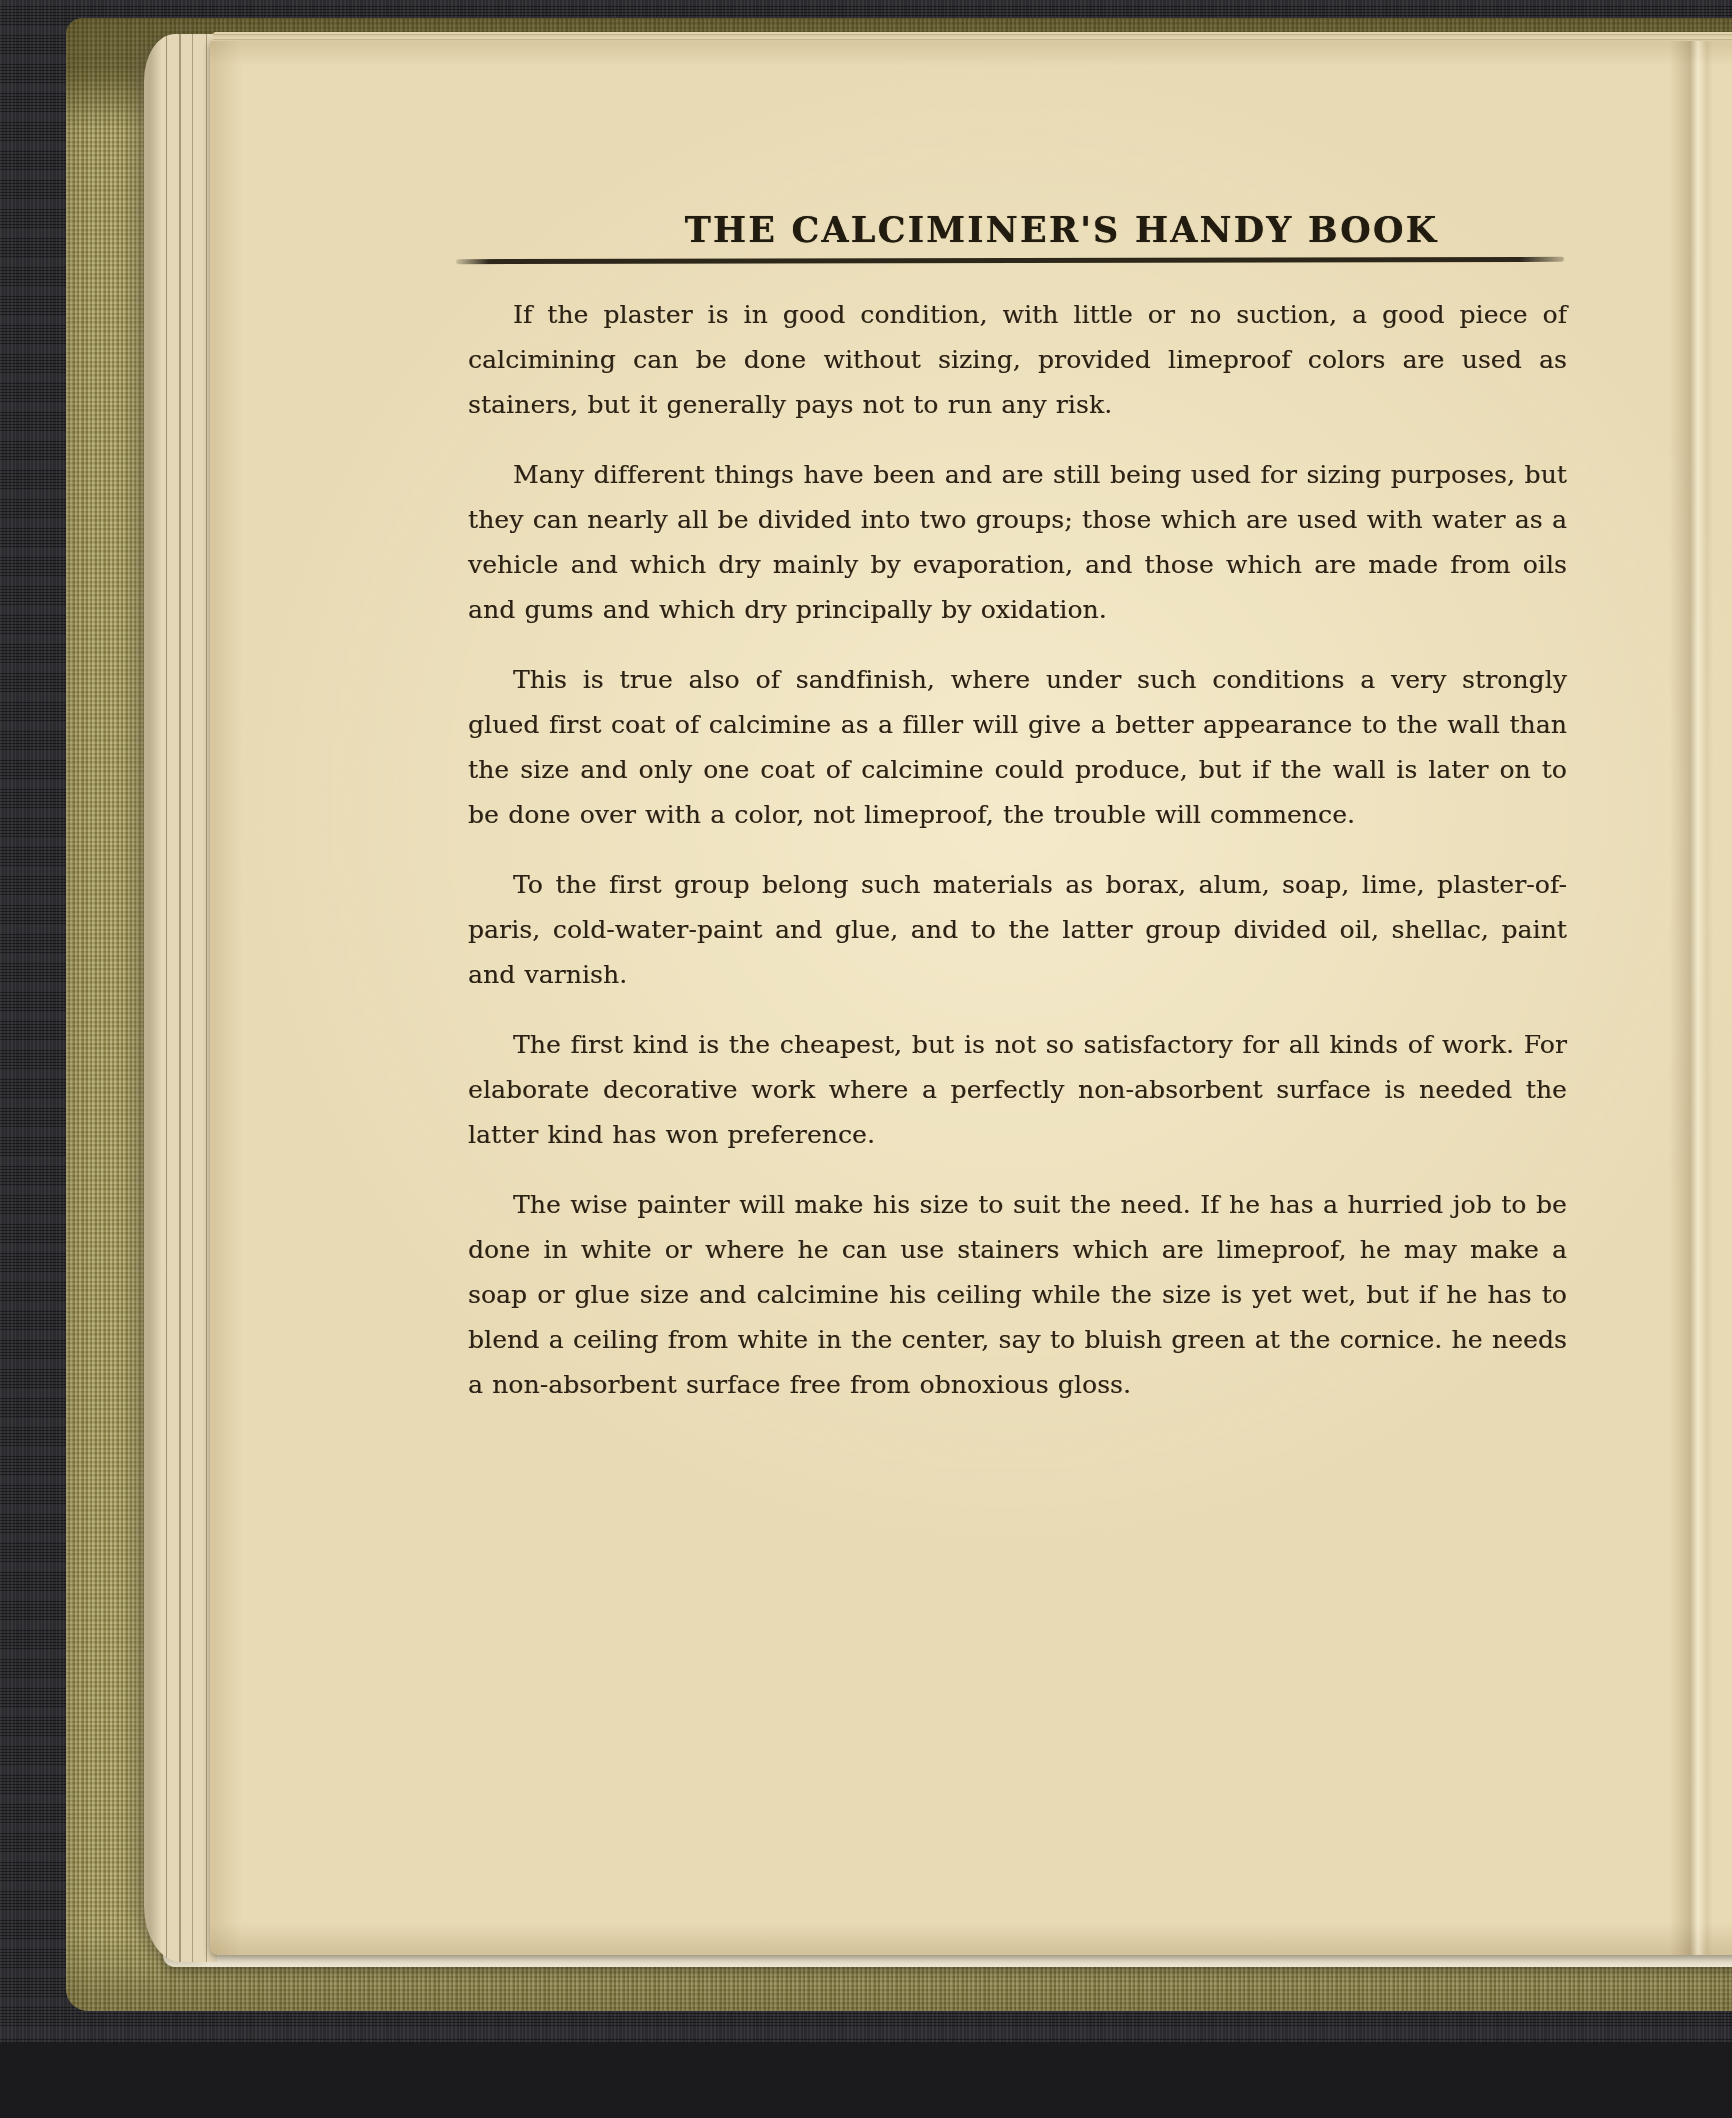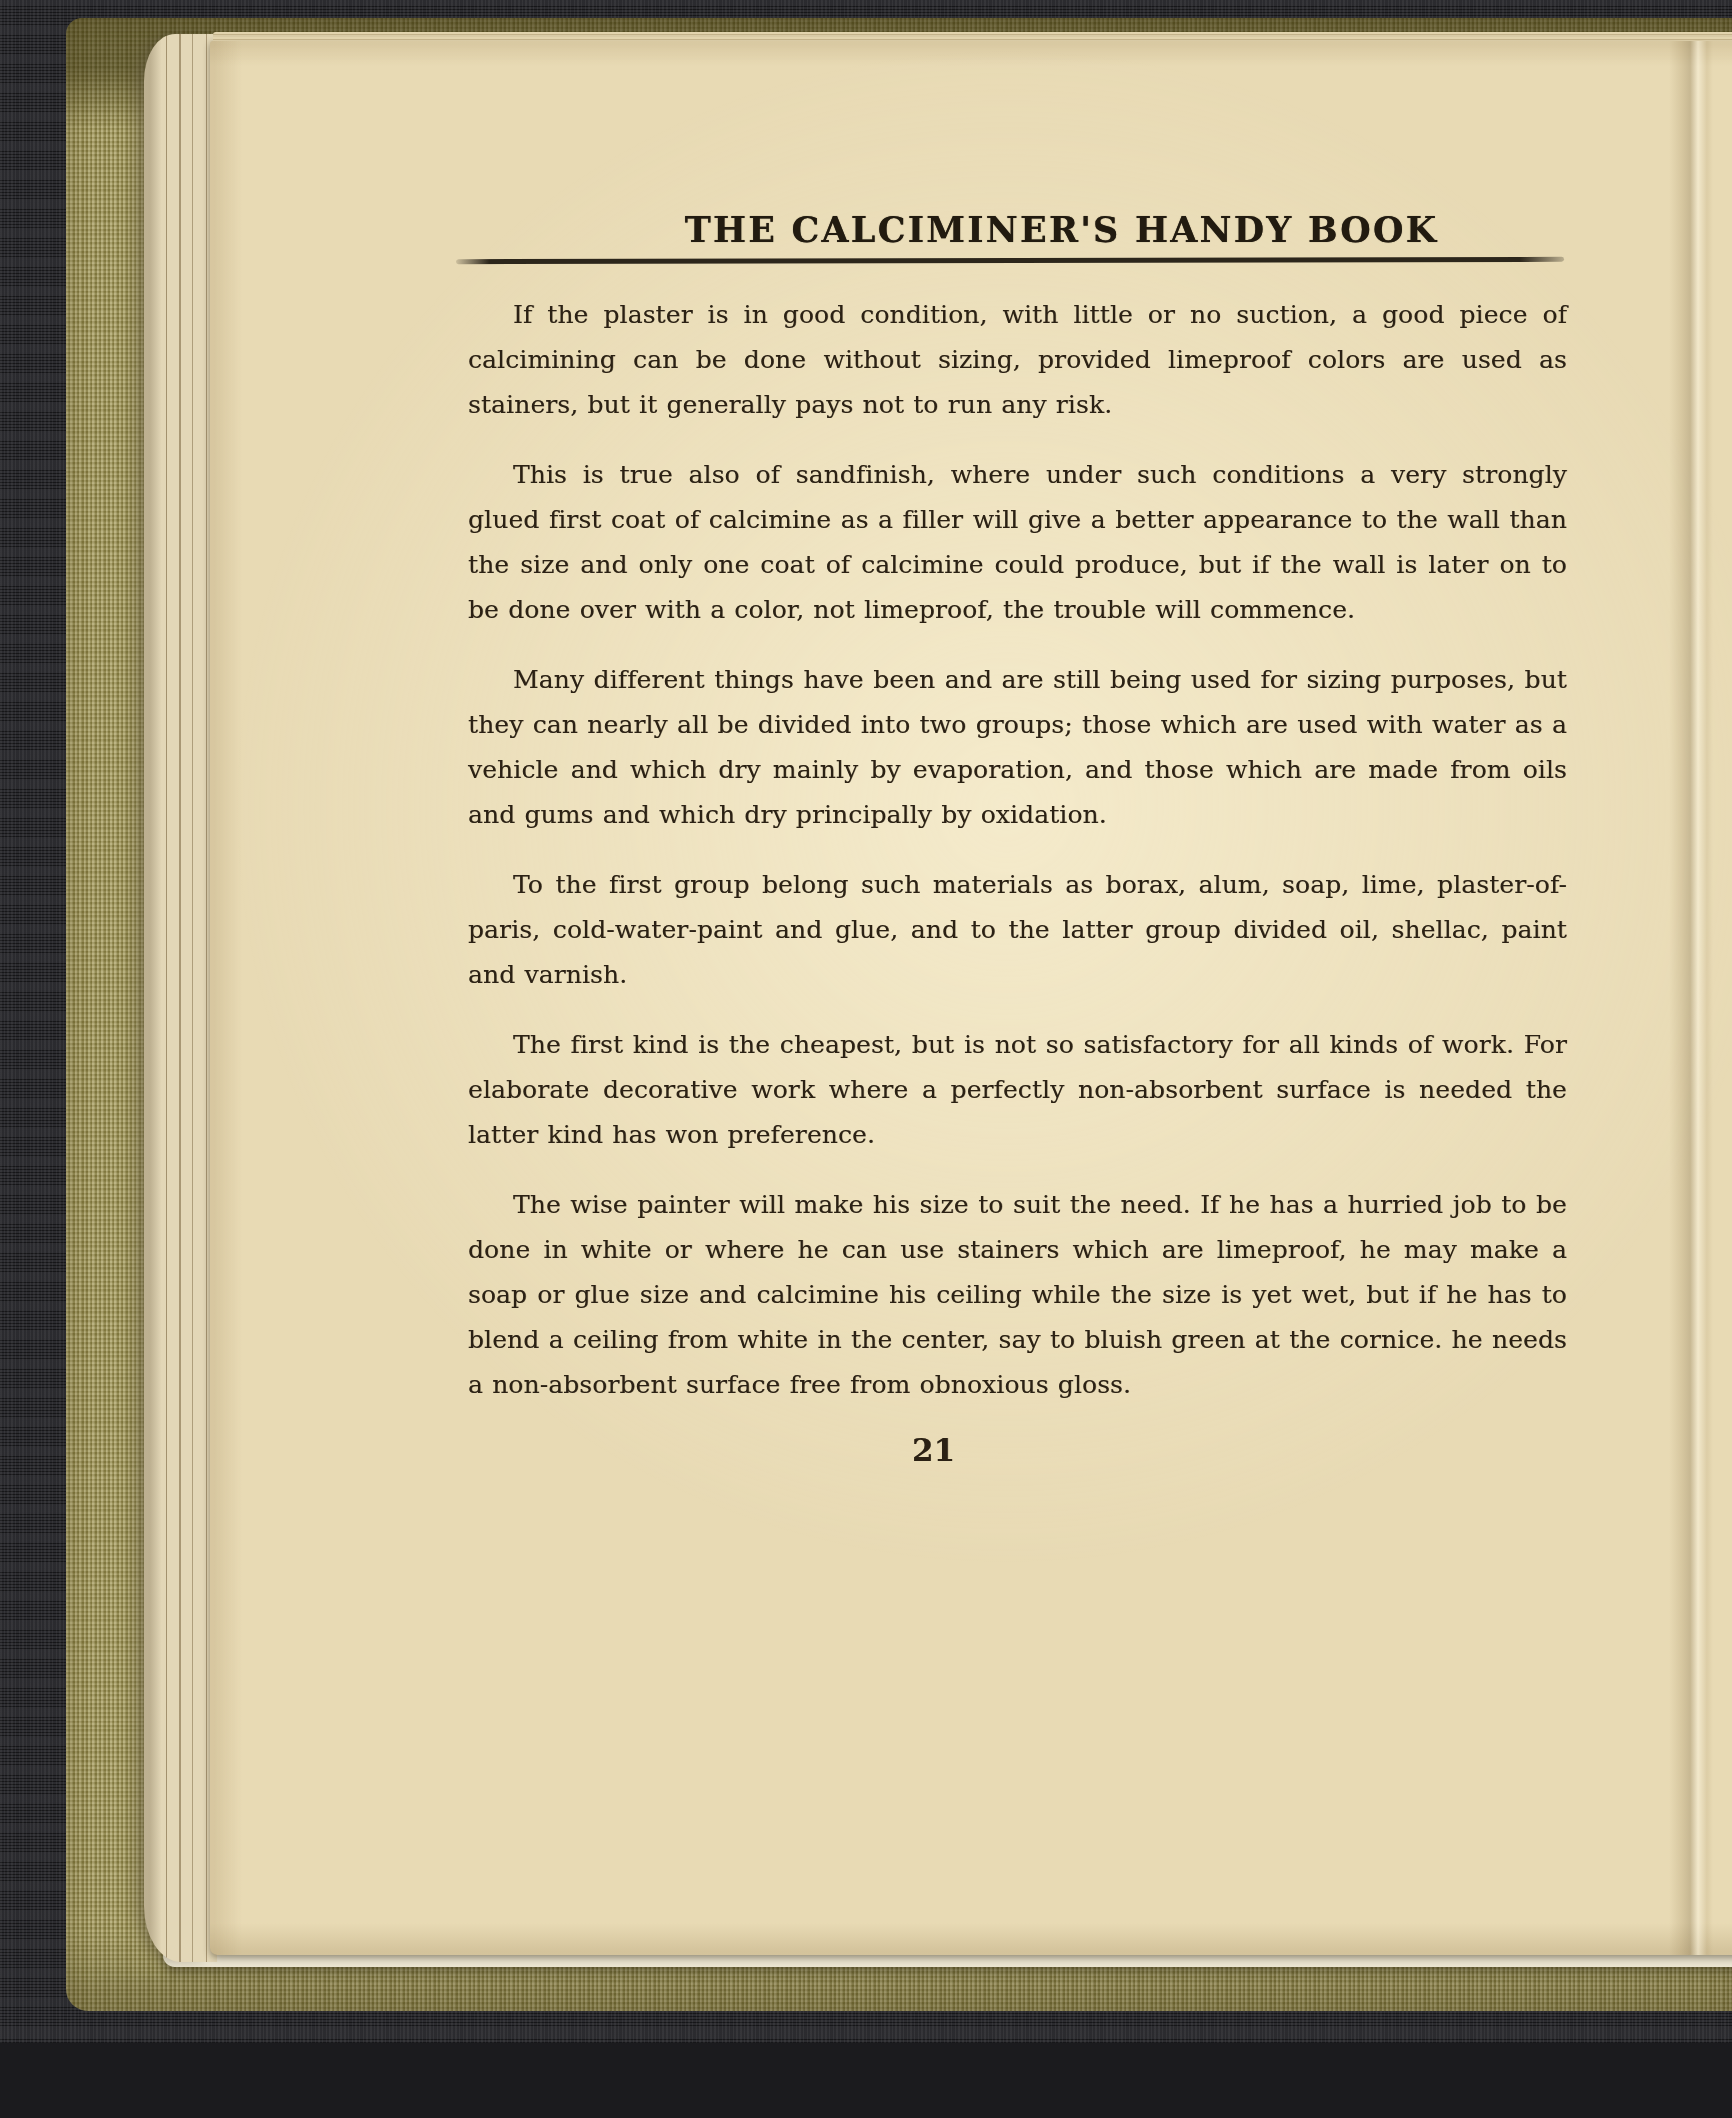--- a/index.html
+++ b/index.html
@@ -135,23 +135,22 @@
   <div class="flyleaf"></div>
   <div class="stack"></div>
   <div class="page">
     <div class="top-edges"></div>
     <div class="crease"></div>
     <div class="content">
       <h1 class="title">THE CALCIMINER'S HANDY BOOK</h1>
       <div class="rule"></div>
       <div class="paras">
           <p class="para">If the plaster is in good condition, with little or no suction, a good piece of calcimining can be done without sizing, provided limeproof colors are used as stainers, but it generally pays not to run any risk.</p>
+          <p class="para">Many different things have been and are still being used for sizing purposes, but they can nearly all be divided into two groups; those which are used with water as a vehicle and which dry mainly by evaporation, and those which are made from oils and gums and which dry principally by oxidation.</p>
           <p class="para">This is true also of sandfinish, where under such conditions a very strongly glued first coat of calcimine as a filler will give a better appearance to the wall than the size and only one coat of calcimine could produce, but if the wall is later on to be done over with a color, not limeproof, the trouble will commence.</p>
-          <p class="para">Many different things have been and are still being used for sizing purposes, but they can nearly all be divided into two groups; those which are used with water as a vehicle and which dry mainly by evaporation, and those which are made from oils and gums and which dry principally by oxidation.</p>
           <p class="para">To the first group belong such materials as borax, alum, soap, lime, plaster-of-paris, cold-water-paint and glue, and to the latter group divided oil, shellac, paint and varnish.</p>
           <p class="para">The first kind is the cheapest, but is not so satisfactory for all kinds of work. For elaborate decorative work where a perfectly non-absorbent surface is needed the latter kind has won preference.</p>
           <p class="para">The wise painter will make his size to suit the need. If he has a hurried job to be done in white or where he can use stainers which are limeproof, he may make a soap or glue size and calcimine his ceiling while the size is yet wet, but if he has to blend a ceiling from white in the center, say to bluish green at the cornice. he needs a non-absorbent surface free from obnoxious gloss.</p>
         </div>
-      <div class="pagenum">21</div>
     </div>
   </div>
 </div>
 
 
 </body></html>

